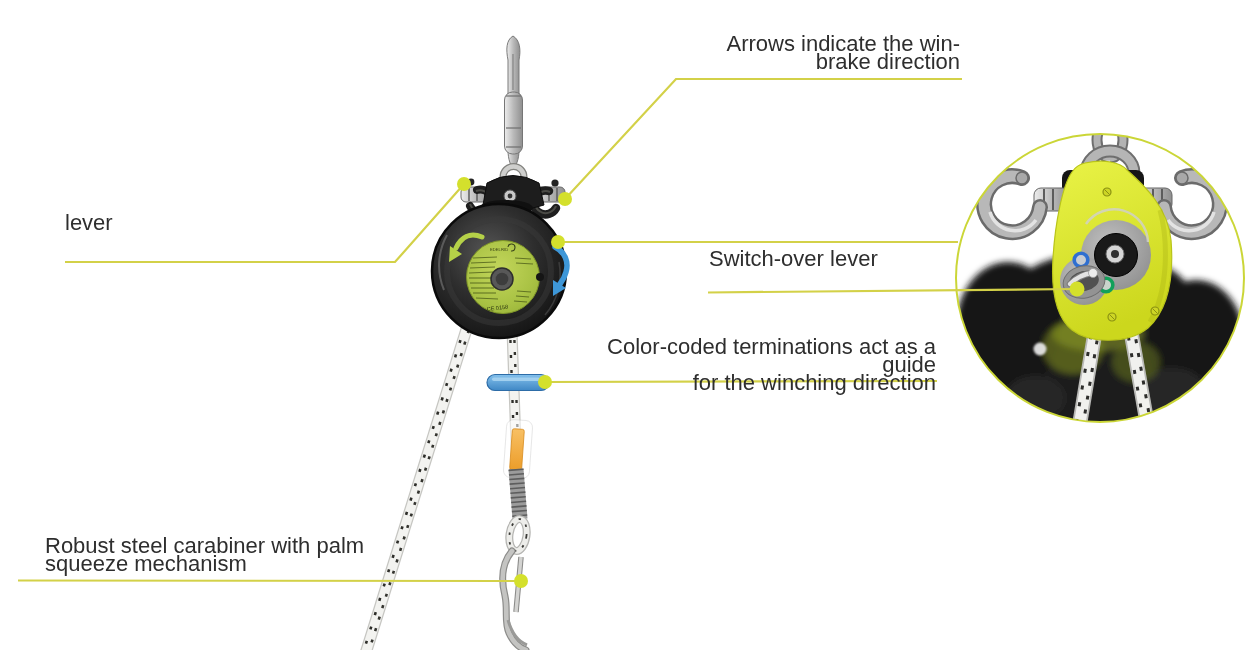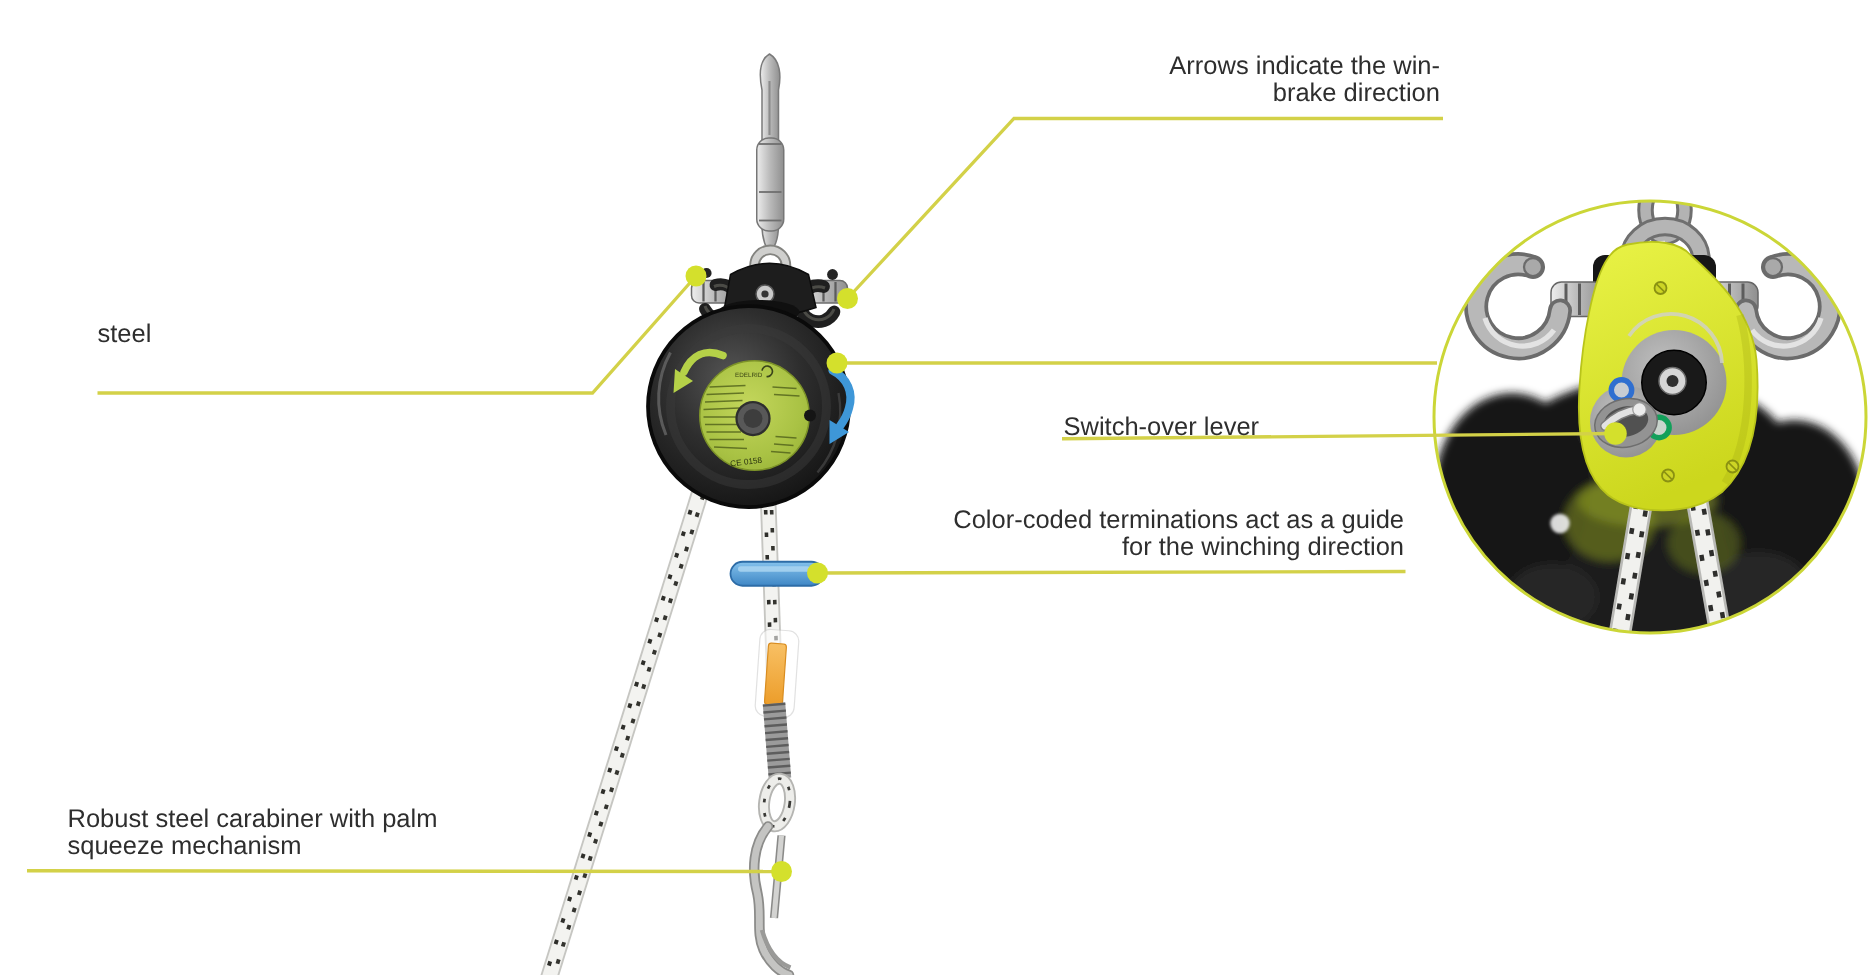--- a/index.html
+++ b/index.html
@@ -5,21 +5,21 @@
   :root{
     --accent-line:#d3d148;
     --accent-dot:#d4e02c;
     --inset-border:#cbd637;
     --text:#2e2e2e;
   }
   html,body{margin:0;padding:0;background:#fff;}
   #stage{position:relative;width:1250px;height:650px;background:#fff;overflow:hidden;
          font-family:"Liberation Sans",sans-serif;}
   #art{position:absolute;left:0;top:0;}
-  .callout{position:absolute;font-size:17px;line-height:18px;color:var(--text);}
+  .callout{position:absolute;font-size:22px;line-height:18px;color:var(--text);}
   .callout.align-right{text-align:right;}
   .cline{stroke:var(--accent-line);stroke-width:2.2;fill:none;}
   .cdot{fill:var(--accent-dot);}
   .inset-ring{stroke:var(--inset-border);stroke-width:2;fill:none;}
   text{font-family:"Liberation Sans",sans-serif;}
 </style>
 </head>
 <body>
 
 <div id="stage">
@@ -309,24 +309,24 @@
     <circle class="cdot" cx="521" cy="581" r="7"></circle>
   </g>
 </svg>
 
 <div class="callout align-right" style="left:610px;top:35px;width:350px;">
   <div>Arrows indicate the win-</div>
   <div>brake direction</div>
 </div>
 
 <div class="callout" style="left:65px;top:214px;width:340px;">
-  <div>steel</div>
-</div>
-
-<div class="callout" style="left:709px;top:276px;width:250px;">
+  <div>lever</div>
+</div>
+
+<div class="callout" style="left:709px;top:250px;width:250px;">
   <div>Switch-over lever</div>
 </div>
 
 <div class="callout align-right" style="left:586px;top:338px;width:350px;">
   <div>Color-coded terminations act as a guide</div>
   <div>for the winching direction</div>
 </div>
 
 <div class="callout" style="left:45px;top:537px;width:330px;">
   <div>Robust steel carabiner with palm</div>

